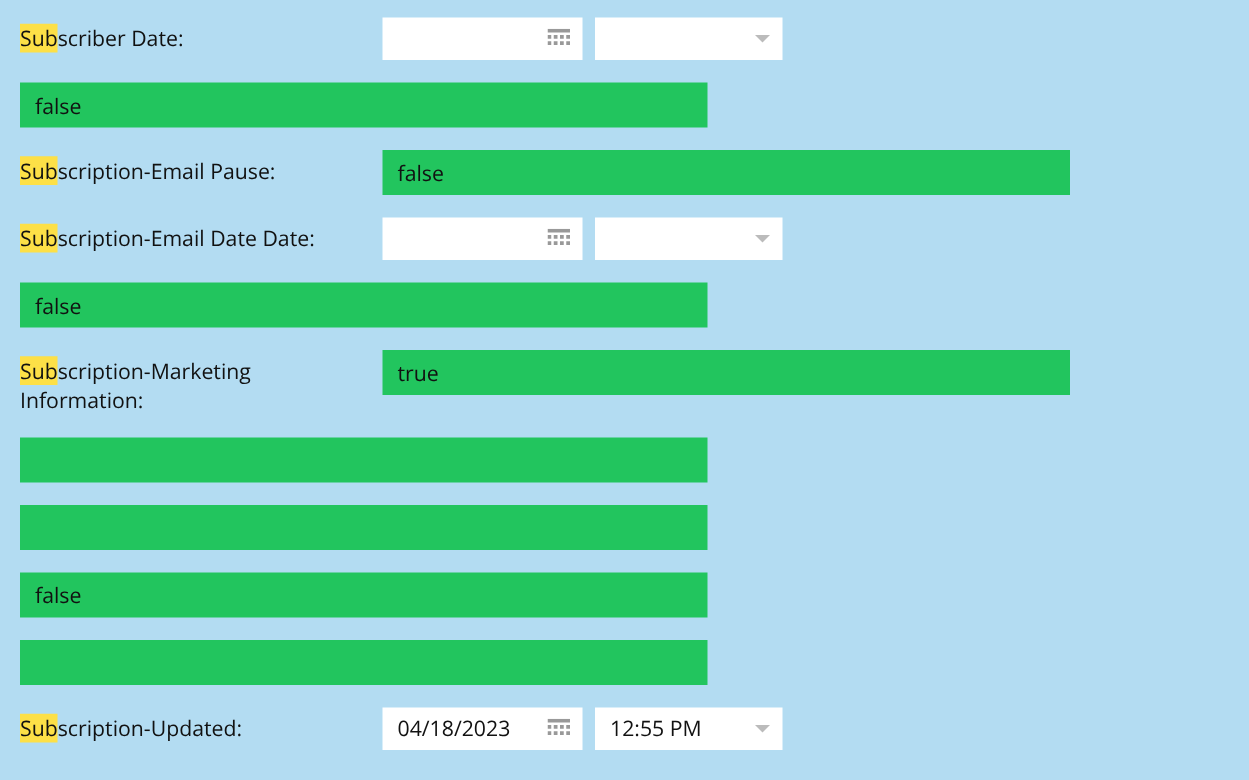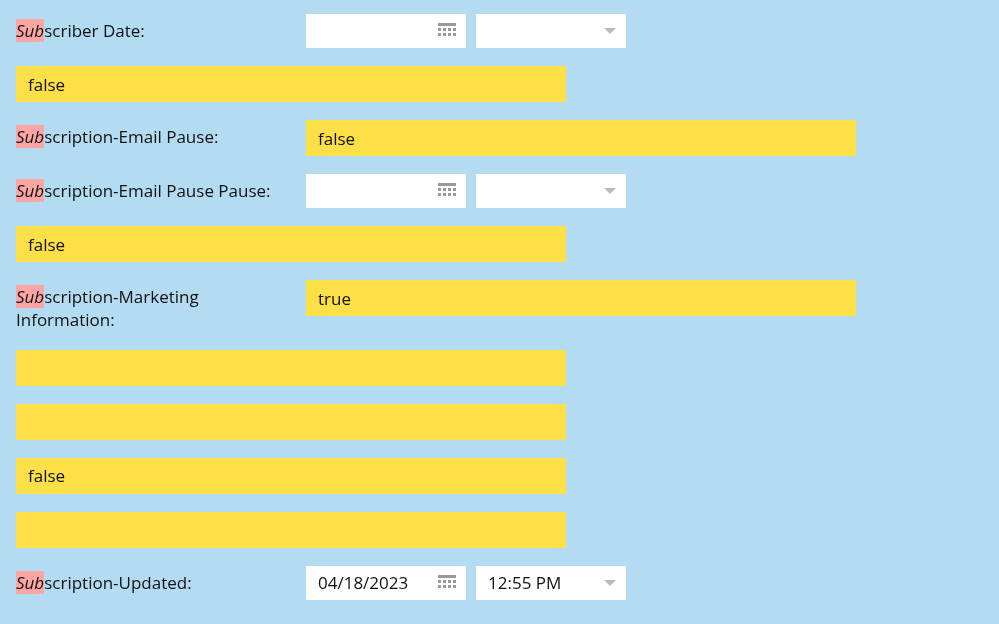--- a/index.html
+++ b/index.html
@@ -18,31 +18,30 @@
       padding: 4px 16px 4px 16px;
       margin-bottom: 10px;
     }
     .form-label {
       width: 290px;
       padding-top: 6px;
       padding-right: 10px;
       line-height: 1.35;
     }
     .hl {
-      background: #fca5a5;
-      font-style: italic;
+      background: #fde047;
     }
     .form-ctrl {
       flex: 1;
       display: flex;
       gap: 10px;
       align-items: center;
     }
     .text-input {
-      background: #fde047;
+      background: #22c55e;
       border: none;
       height: 36px;
       padding: 6px 12px;
       width: 550px;
       font-size: 17px;
       font-family: inherit;
       color: #111;
     }
     .date-box {
       background: #fff;
@@ -127,21 +126,21 @@
   <div class="form-label">
     <span class="hl">Sub</span><span>scription-Email Pause:</span>
   </div>
   <div class="form-ctrl">
     <input class="text-input" type="text" value="false" style="">
   </div>
 </div>
 
 <div class="form-row">
   <div class="form-label">
-    <span class="hl">Sub</span><span>scription-Email Pause Pause:</span>
+    <span class="hl">Sub</span><span>scription-Email Date Date:</span>
   </div>
   <div class="form-ctrl">
     <div class="date-box">
       <span class="val"></span>
       <span class="date-icon">
         <svg width="18" height="16" viewBox="0 0 18 16">
             <g fill="#999">
               <rect x="0" y="0" width="18" height="3"></rect>
               <rect x="0" y="5" width="3" height="3"></rect>
               <rect x="5" y="5" width="3" height="3"></rect>

